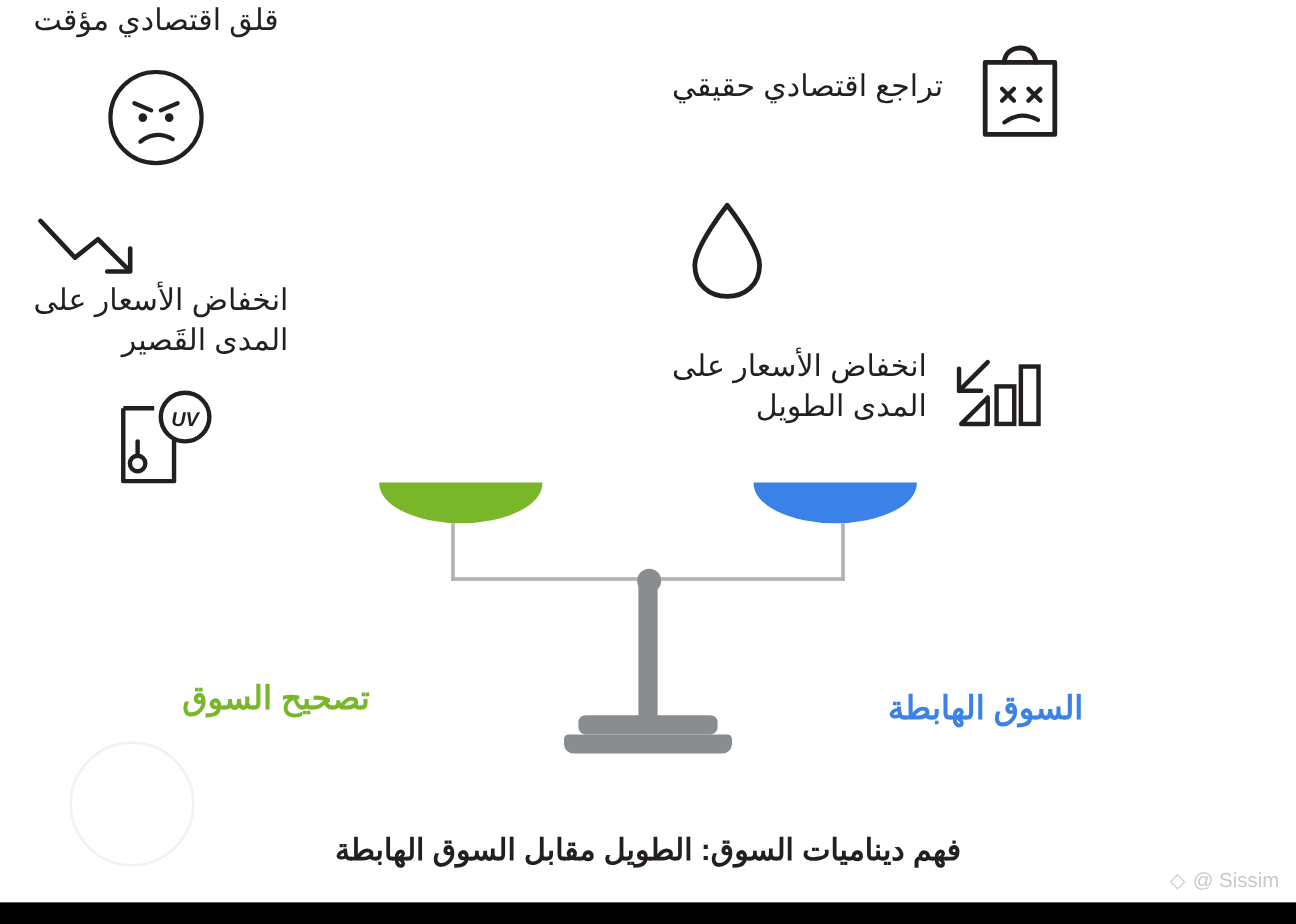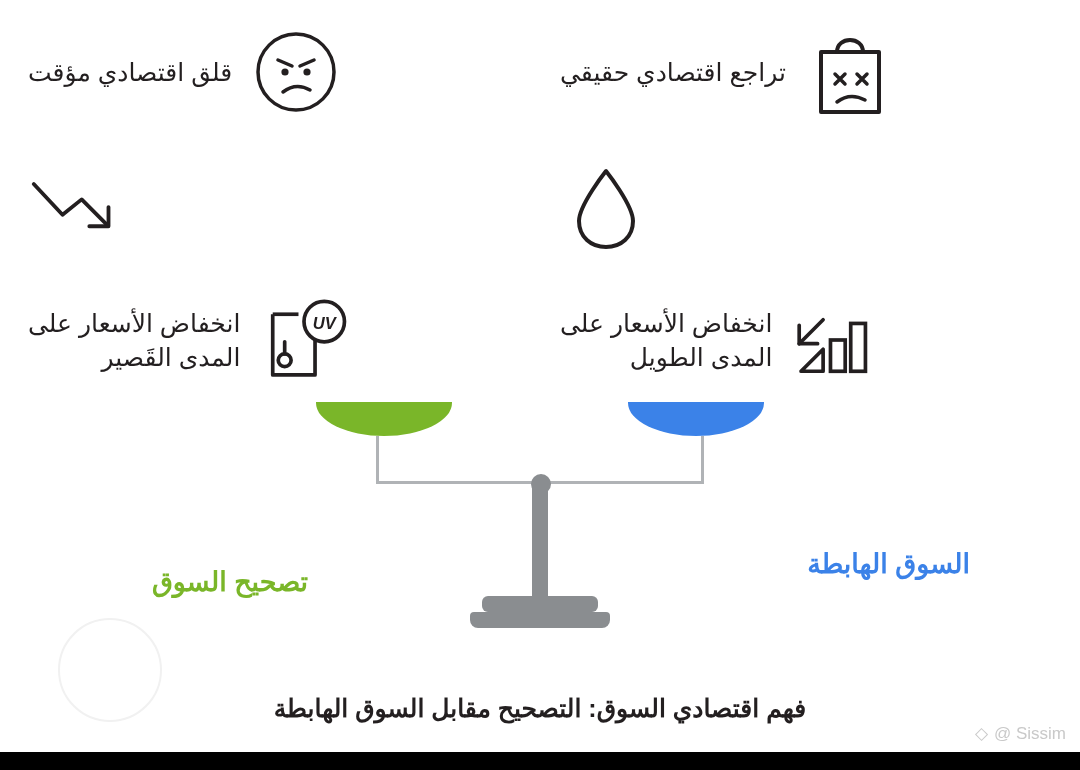--- a/index.html
+++ b/index.html
@@ -54,26 +54,26 @@
     height: 92px;
     display: flex;
     align-items: center;
     justify-content: center;
     flex: none;
     font-style: italic;
   }
   
   .col-left { left: 28px; width: 440px; }
   .col-right { left: 560px; width: 500px; }
-  .col-left .item { justify-content: flex-end; }
+  .col-left .item { justify-content: flex-end; flex-direction: column; }
   .col-right .item { justify-content: space-between; }
 
   .row1 { top: 22px; height: 100px; }
   .row2 { top: 158px; height: 100px; }
-  .row3 { top: 284px; height: 112px; }
+  .row3 { top: 266px; height: 112px; }
 
   
   .pan {
     position: absolute;
     width: 136px;
     height: 34px;
     border-bottom-left-radius: 70px 34px;
     border-bottom-right-radius: 70px 34px;
   }
   .pan-left {
@@ -142,24 +142,24 @@
   }
   .title-left {
     left: 120px;
     top: 566px;
     color: #7ab629;
     width: 220px;
     text-align: center;
   }
   .title-right {
     left: 740px;
-    top: 548px;
+    top: 574px;
     color: #3b82e8;
     width: 230px;
-    text-align: right;
+    text-align: left;
   }
   .caption {
     position: absolute;
     left: 0;
     top: 694px;
     width: 1080px;
     text-align: center;
     font-size: 25px;
     font-weight: bold;
     color: #231f20;
@@ -282,21 +282,21 @@
   <div class="beam-fulcrum"></div>
   <div class="stem"></div>
   <div class="base-top"></div>
   <div class="base-bottom"></div>
 
   <div class="side-title title-left">تصحيح السوق</div>
   <div class="side-title title-right">السوق الهابطة</div>
 
   <div class="ghost-circle"></div>
 
-  <div class="caption">فهم اقتصادي السوق: التصحيح مقابل السوق الهابطة</div>
+  <div class="caption">فهم ديناميات السوق: الطويل مقابل السوق الهابطة</div>
 
   <div class="watermark">
     <span>◇</span>
     <span>@ Sissim</span>
   </div>
 
   <div class="bottom-bar"></div>
 </div>
 
 </body></html>

